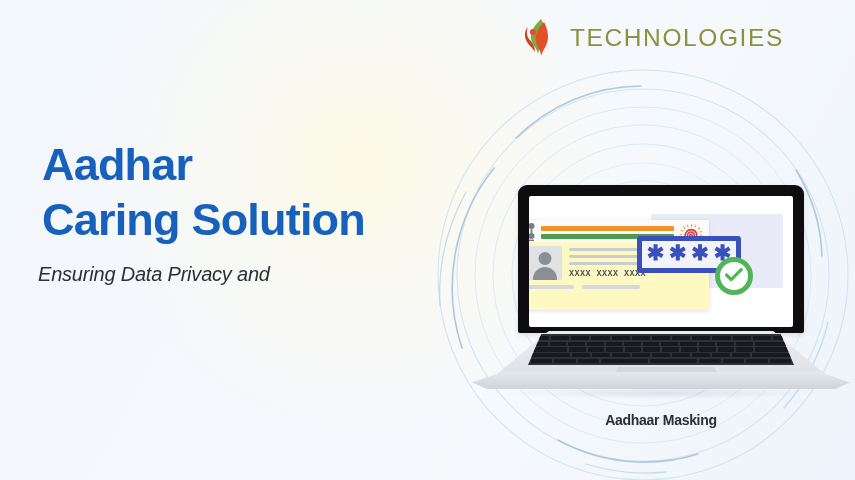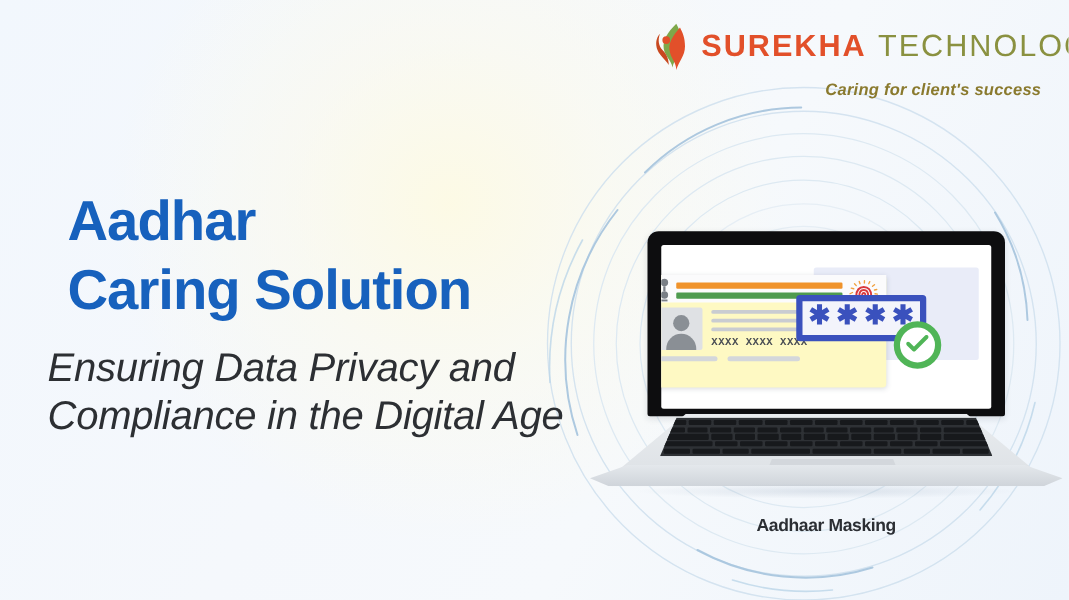--- a/index.html
+++ b/index.html
@@ -32,26 +32,26 @@
   }
   .logo-tag{
     text-align:right;font-style:italic;font-weight:700;font-size:13.2px;
     color:#8a7a2e;letter-spacing:.2px;margin-top:6px;padding-right:3px;
   }
 
   
   .copy{position:absolute;left:38px;top:133px;width:440px;}
   .h1{
     color:#1761bd;font-weight:700;font-size:45px;line-height:55px;
-    letter-spacing:-0.8px;margin:16px;
+    letter-spacing:-0.8px;margin:4px;
   }
   .h1 span{display:block;white-space:nowrap;}
   .sub{
     margin:8px 0 0 0;color:#2c2f33;font-style:italic;font-weight:400;
-    font-size:32px;line-height:38px;letter-spacing:-0.2px;
+    font-size:20px;line-height:38px;letter-spacing:-0.2px;
   }
   .sub span{display:block;white-space:nowrap;}
 
   
   .laptop{position:absolute;left:466px;top:185px;width:390px;height:215px;}
   .lid{
     position:absolute;left:52px;top:0;width:286px;height:148px;
     background:#0d0d0f;border-radius:9px 9px 2px 2px;
     box-shadow:0 2px 5px rgba(30,40,60,.12);
   }
@@ -201,36 +201,33 @@
     <div class="logo-row">
       <div class="logo-mark">
         <svg viewBox="0 0 30 40" xmlns="http://www.w3.org/2000/svg">
           <path d="M17 1 C10 8 6 14 7 21 C8 27 13 30 14 36 C15 30 20 26 21 19 C22 12 20 6 17 1 Z" fill="#7ea84a"></path>
           <path d="M20 4 C14 11 10 17 12 24 C13 29 17 32 17 38 C19 31 24 27 24 19 C24 12 22 8 20 4 Z" fill="#e2502a"></path>
           <path d="M4 9 C2 14 3 19 6 22 C9 25 11 29 11 34 C8 29 4 27 2 22 C0 17 1 12 4 9 Z" fill="#c8481f"></path>
           <circle cx="9" cy="14" r="3.1" fill="#e2502a"></circle>
         </svg>
       </div>
       <div class="logo-type">
-        <span class="logo-surekha">SUREKHA</span>
         <span class="logo-tech">TECHNOLOGIES</span>
 
       </div>
     </div>
-    <div class="logo-tag">Caring for client's success</div>
   </div>
 
   <div class="copy">
     <h1 class="h1">
       <span>Aadhar</span>
       <span>Caring Solution</span>
     </h1>
     <p class="sub">
       <span>Ensuring Data Privacy and</span>
-      <span>Compliance in the Digital Age</span>
     </p>
   </div>
 
   <div class="laptop">
 
     <div class="lid">
       <div class="screen">
 
         <div class="panel"></div>
 

